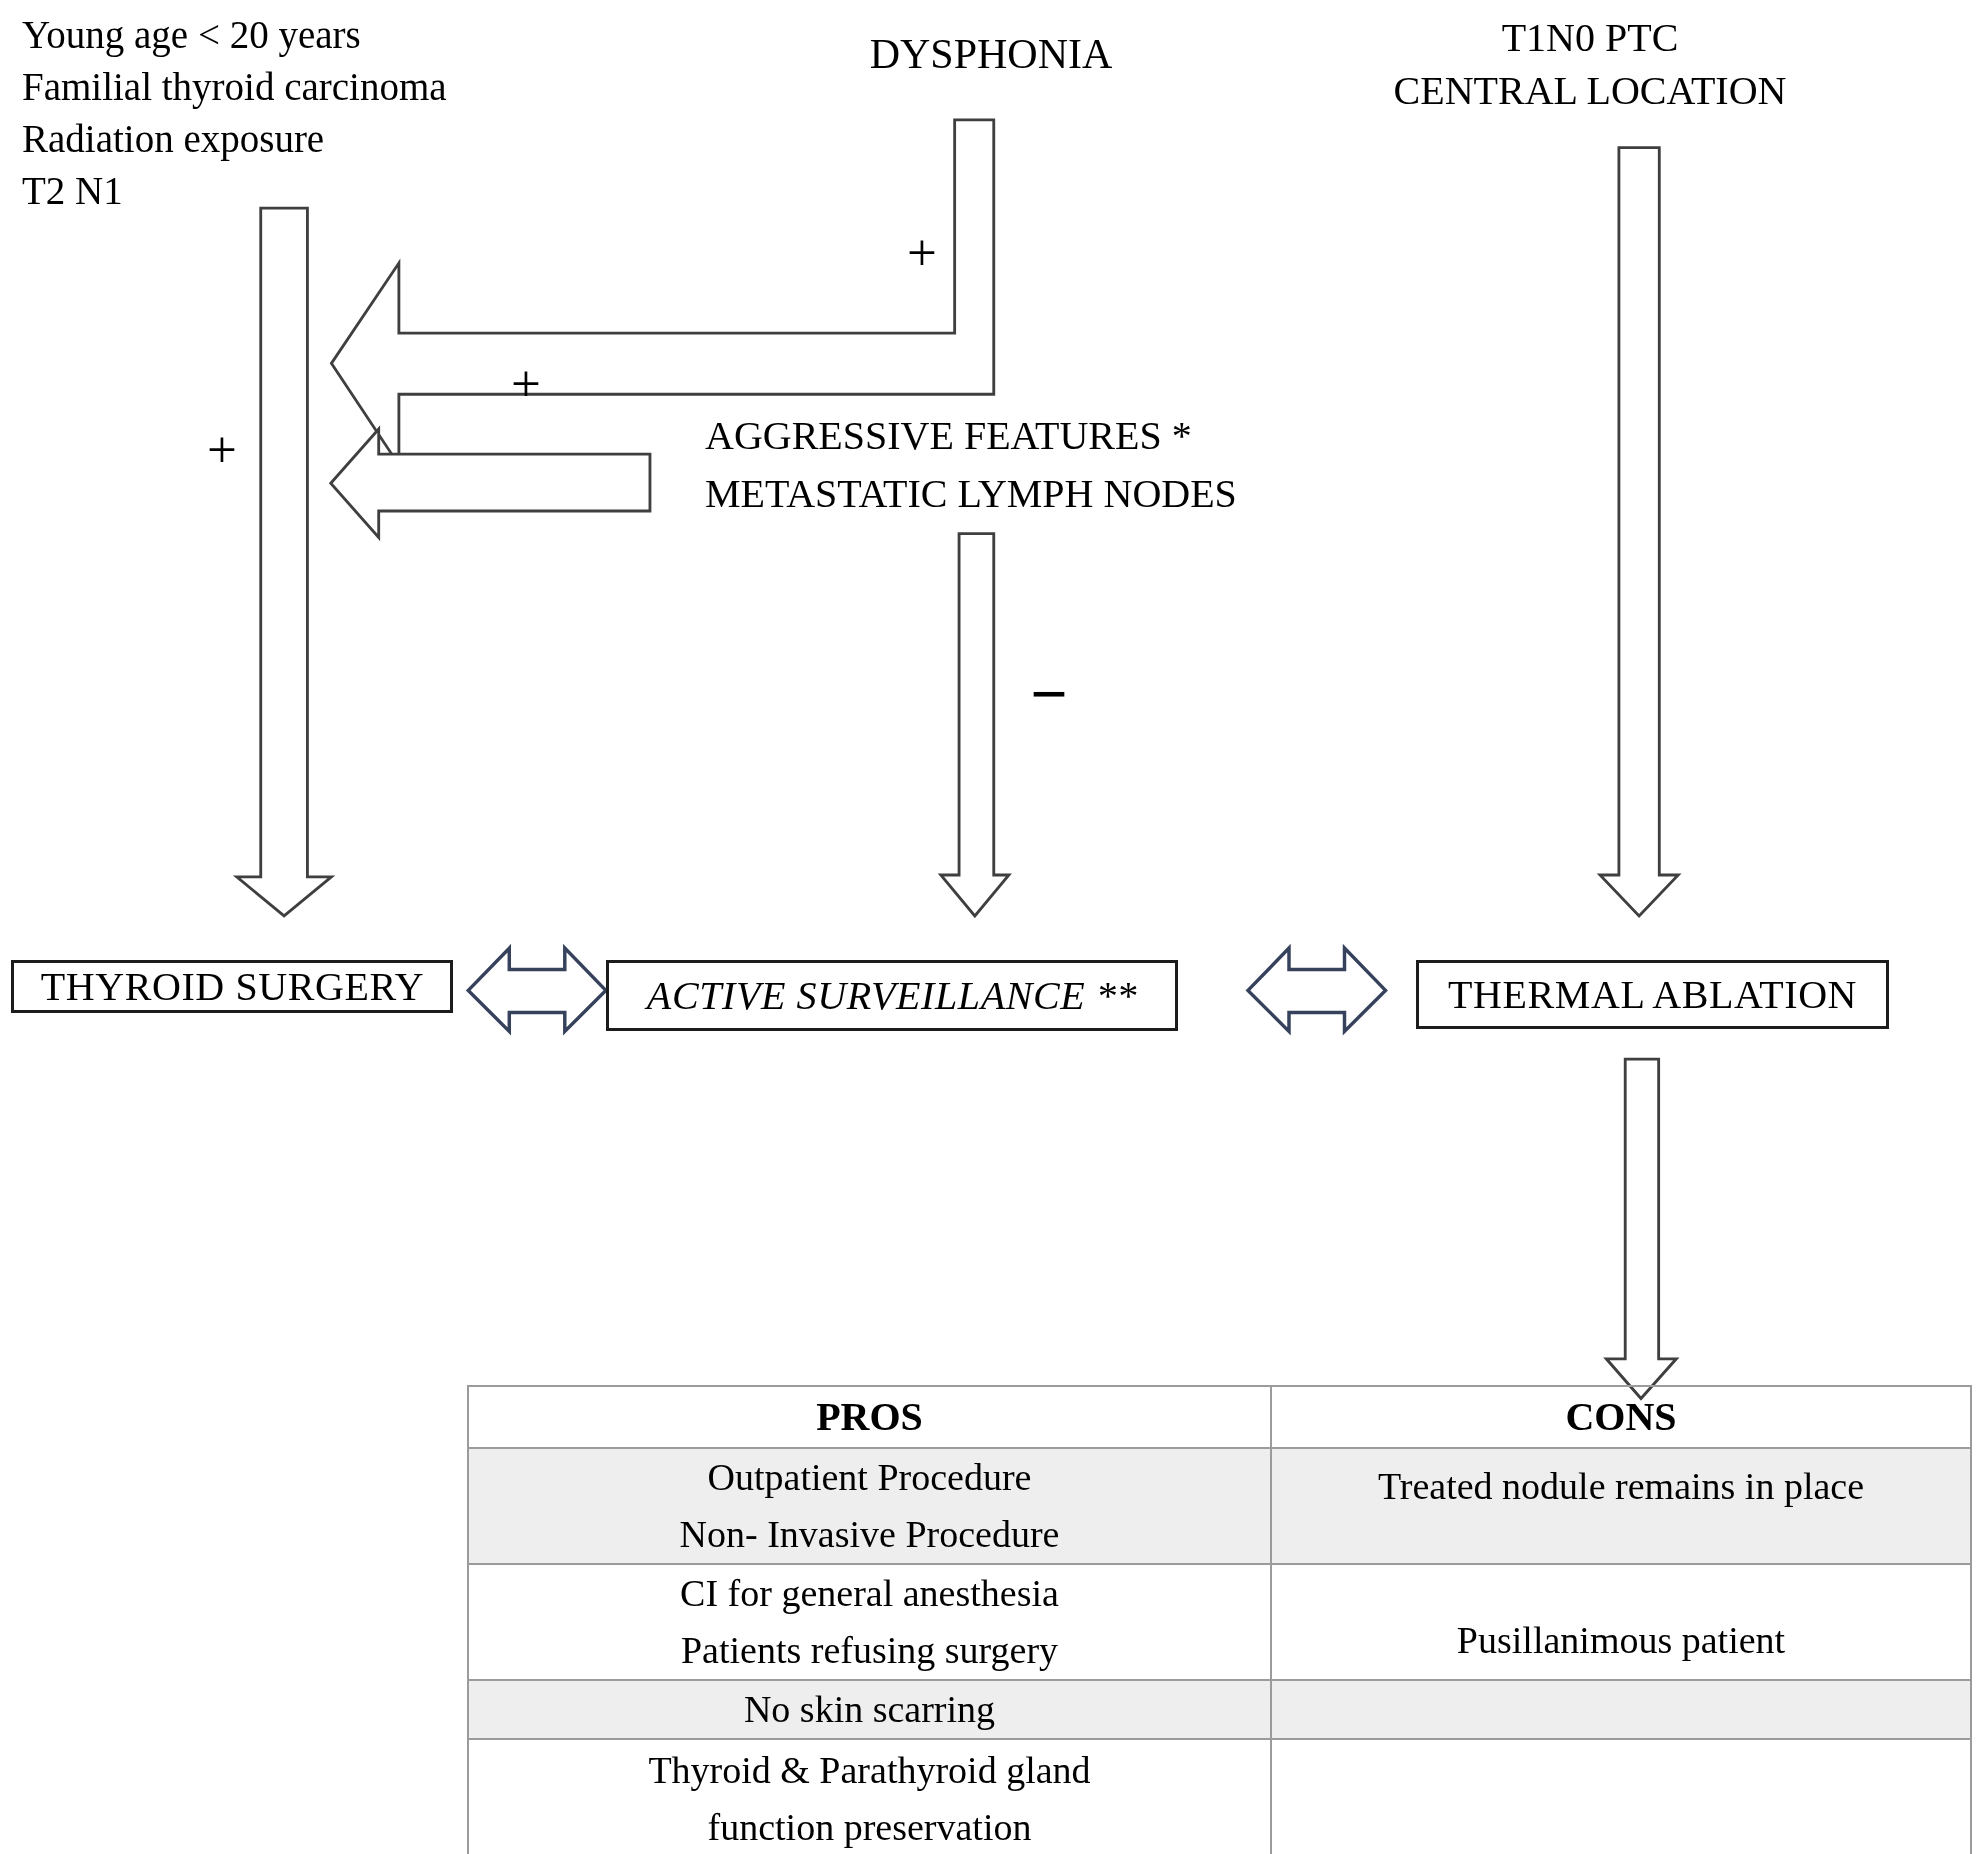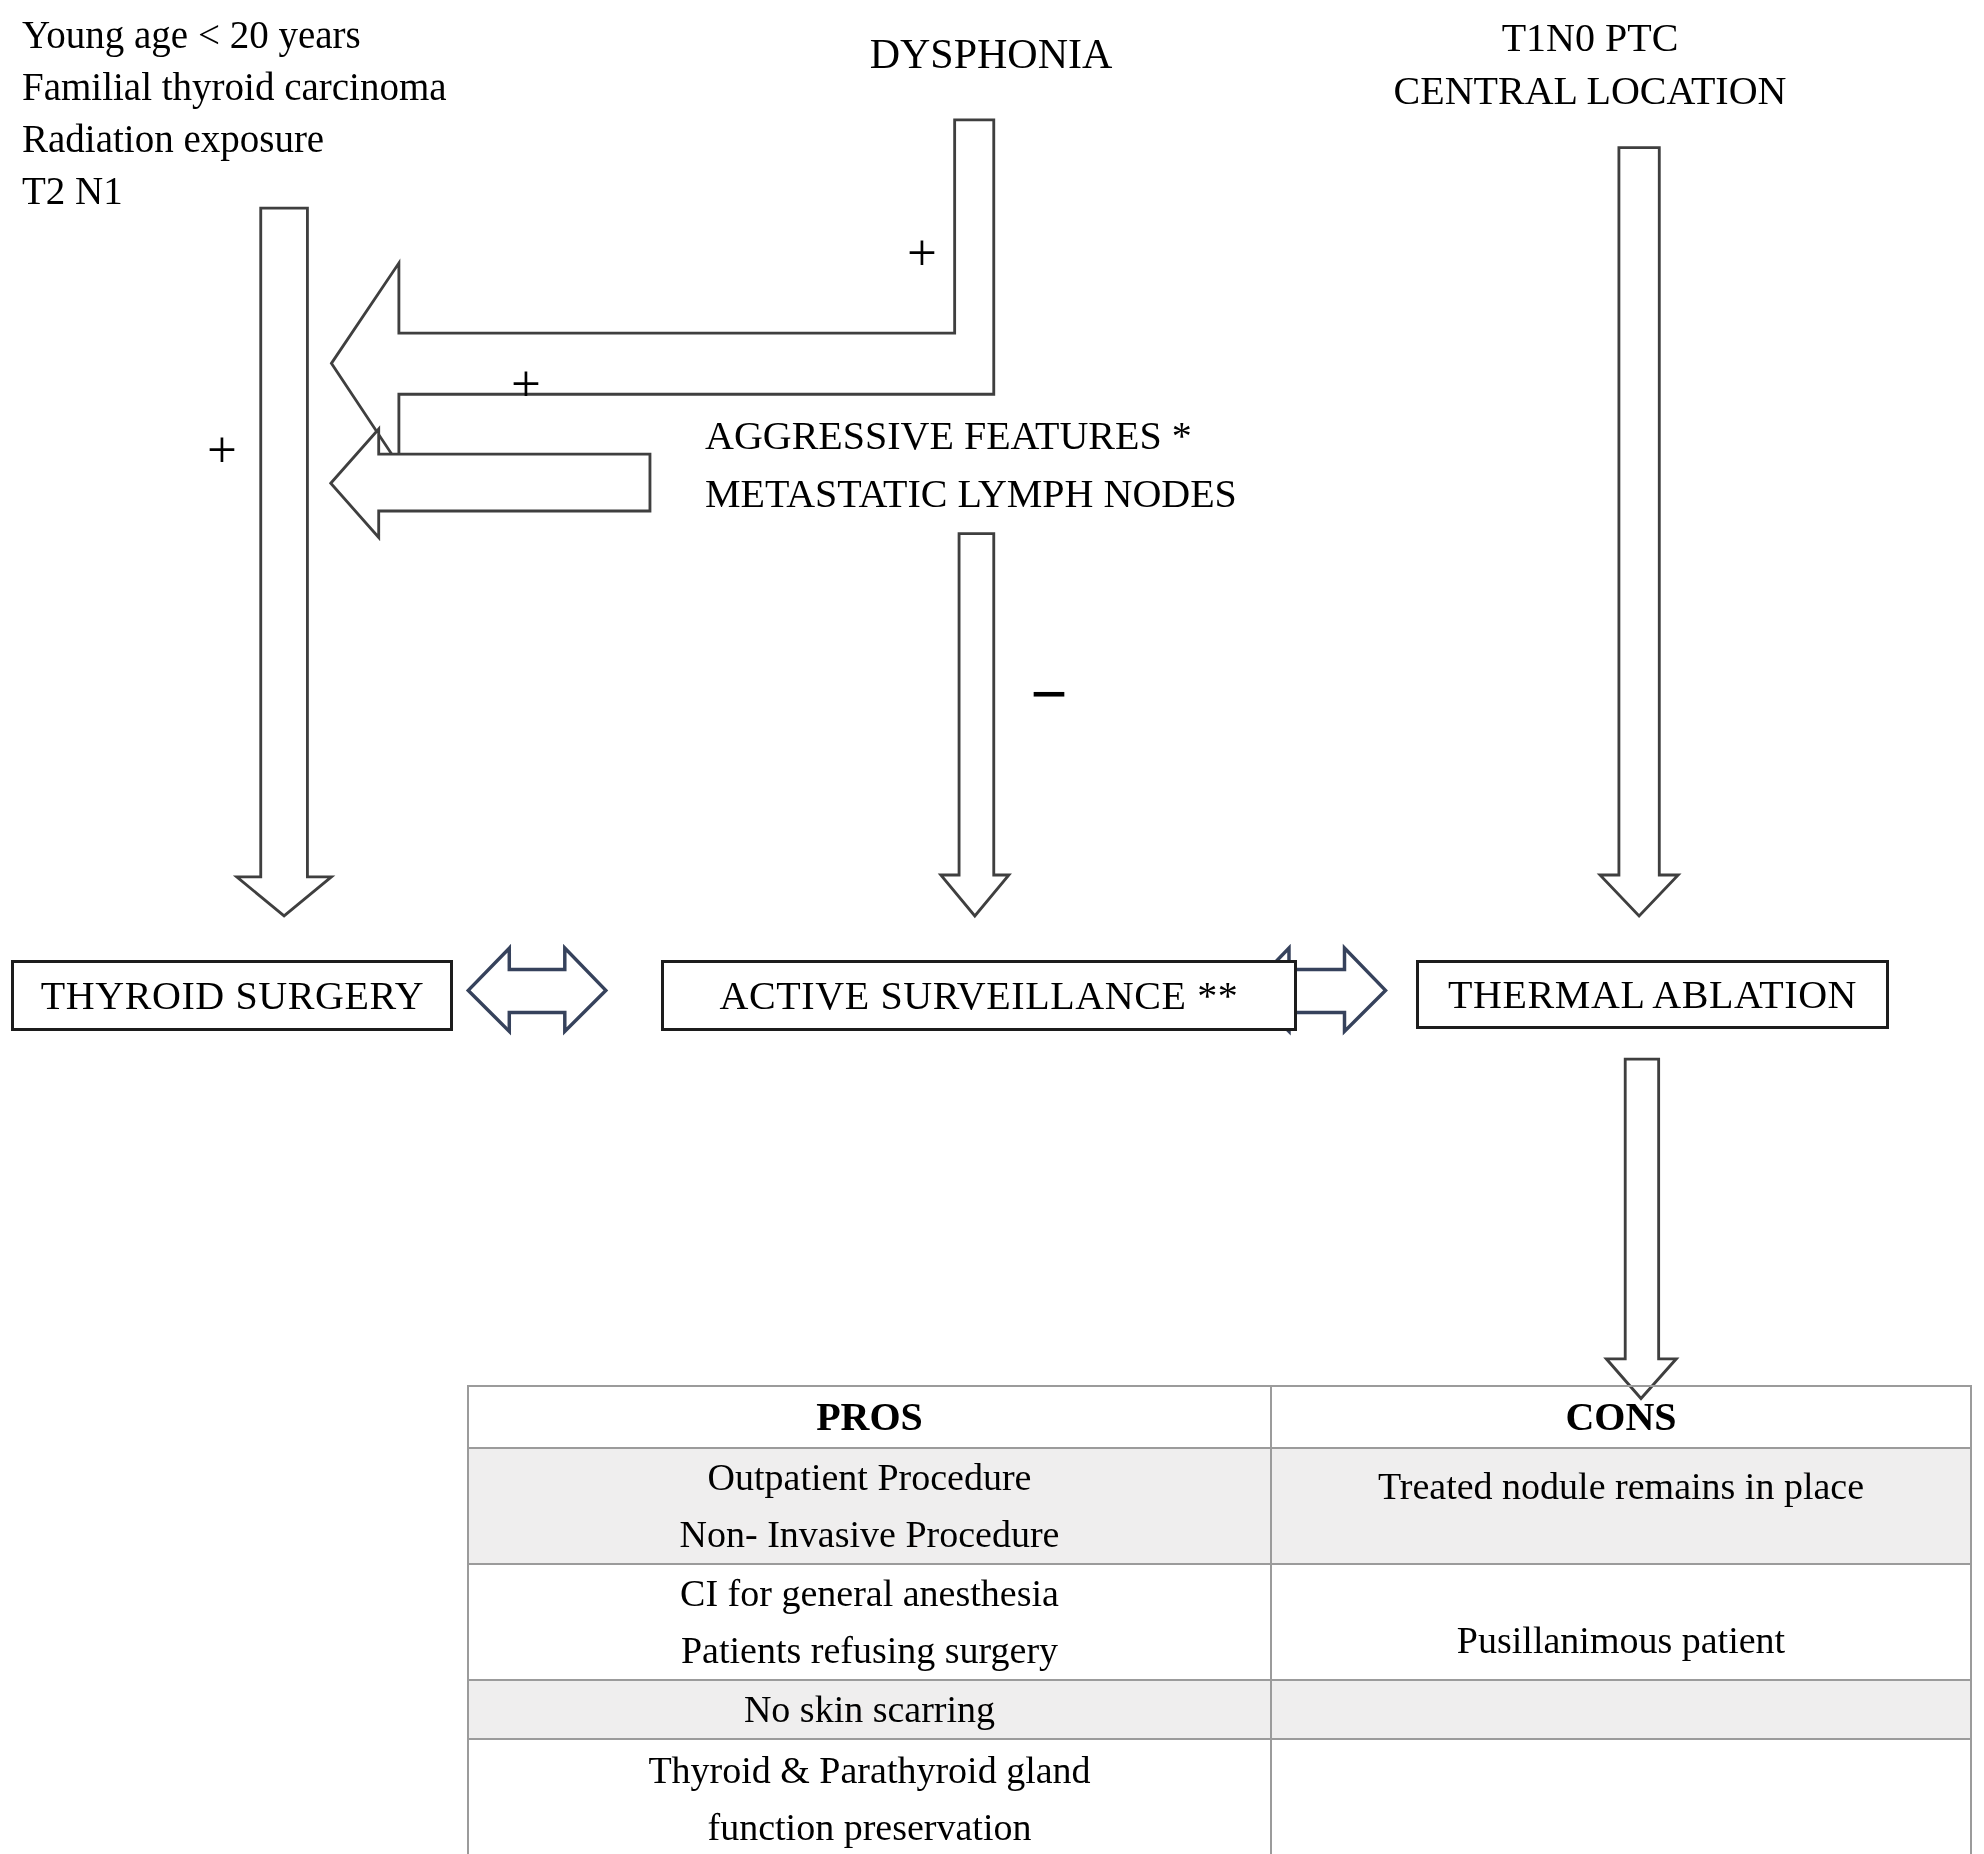--- a/index.html
+++ b/index.html
@@ -72,24 +72,24 @@
   <div class="txt cap centered" style="left:1590px;top:71px;text-align:right;">CENTRAL LOCATION</div>
 
   <div class="txt cap" style="left:705px;top:416px;">AGGRESSIVE FEATURES *</div>
   <div class="txt cap" style="left:705px;top:474px;">METASTATIC LYMPH NODES</div>
 
   <div class="sign" style="left:222px;top:449px;">+</div>
   <div class="sign" style="left:922px;top:252px;">+</div>
   <div class="sign" style="left:526px;top:383px;">+</div>
   <div class="sign minus" style="left:1049px;top:694px;">−</div>
 
-  <div class="node-box" style="left:11.4px;top:960px;width:442px;height:71px;">
+  <div class="node-box" style="left:11.4px;top:960px;width:442px;height:53px;">
     <span>THYROID SURGERY</span>
   </div>
-  <div class="node-box" style="left:661px;top:960px;width:636px;height:71px;">
+  <div class="node-box" style="left:606px;top:960px;width:572px;height:71px;font-style:italic;">
     <span>ACTIVE SURVEILLANCE **</span>
   </div>
   <div class="node-box" style="left:1416px;top:960px;width:473px;height:69px;">
     <span>THERMAL ABLATION</span>
   </div>
 
   <table id="decision-table">
     <colgroup>
         <col class="col-pros">
         <col class="col-cons">

